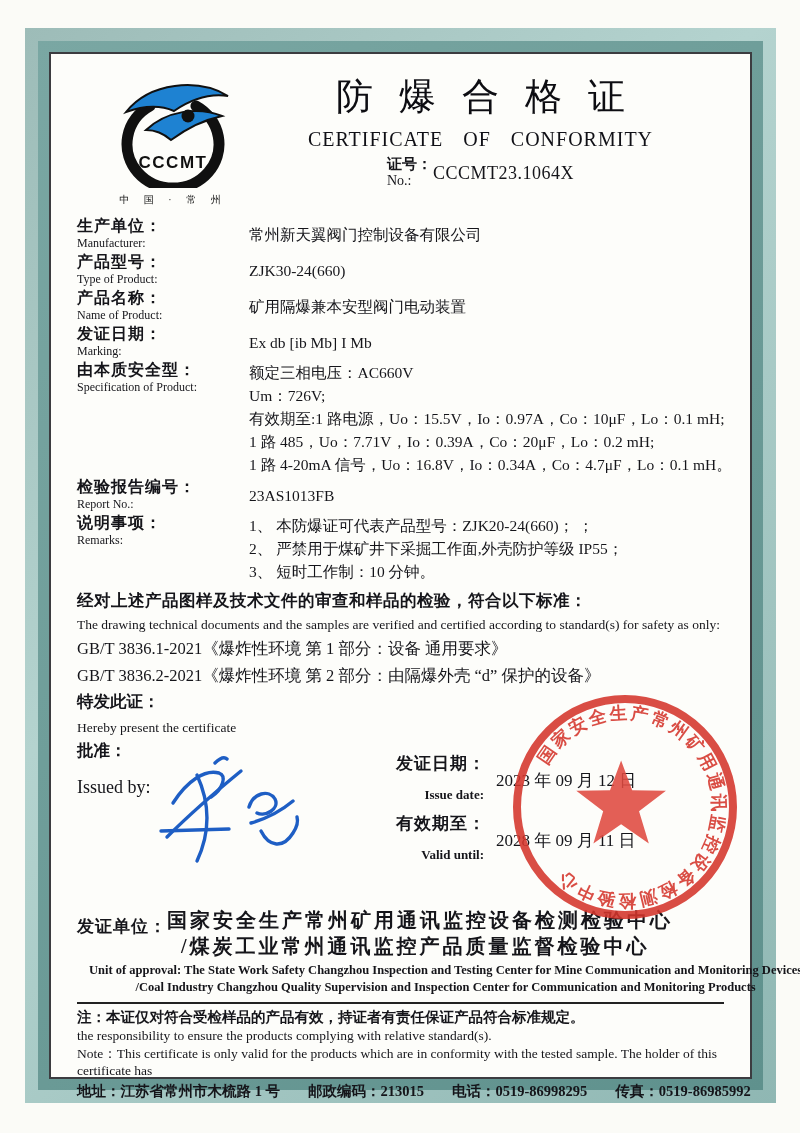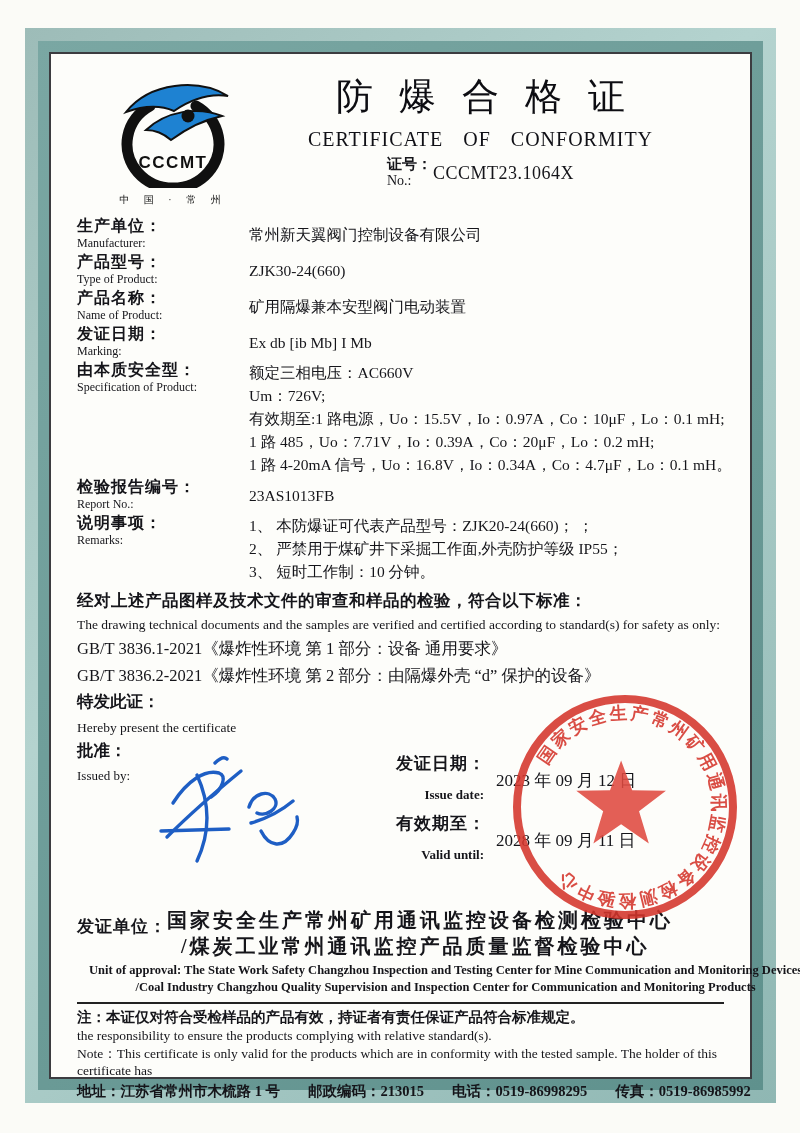--- a/index.html
+++ b/index.html
@@ -57,21 +57,21 @@
   .standards { margin-top:6px; }
   .std-zh { font-size:16.5px; font-weight:bold; letter-spacing:0.5px; line-height:24px; }
   .std-en { font-size:13.5px; line-height:20px; margin-top:2px; }
   .std-item { font-size:16.5px; line-height:27px; white-space:nowrap; }
   .std-issue-zh { font-size:16.5px; font-weight:bold; line-height:26px; }
   .std-issue-en { font-size:13.5px; line-height:19px; margin-top:3px; }
 
   
   .approval { position:relative; height:168px; margin-top:2px; }
   .approve-zh { font-size:16.5px; font-weight:bold; line-height:24px; }
-  .approve-en { font-size:13px; margin-top:5px; }
+  .approve-en { font-size:18px; margin-top:14px; }
   .signature { position:absolute; left:76px; top:6px; }
   .dates { position:absolute; right:18px; top:14px; width:420px; z-index:1; }
   .drow { display:flex; justify-content:flex-start; margin-bottom:10px; }
   .dlbls { width:200px; text-align:right; flex-shrink:0; }
   .dlbl-zh { font-size:17px; font-weight:bold; line-height:22px; letter-spacing:1px; }
   .dlbl-en { font-size:13px; font-weight:bold; line-height:16px; margin-top:12px; padding-right:2px; }
   .dval { font-size:17px; padding-left:10px; padding-top:16px; white-space:nowrap; }
   .seal { position:absolute; left:428px; top:-52px; width:240px; height:240px; z-index:2; opacity:0.88; }
 
   

